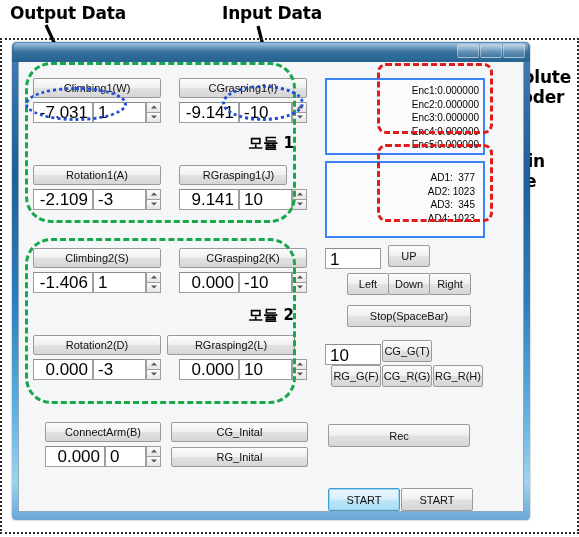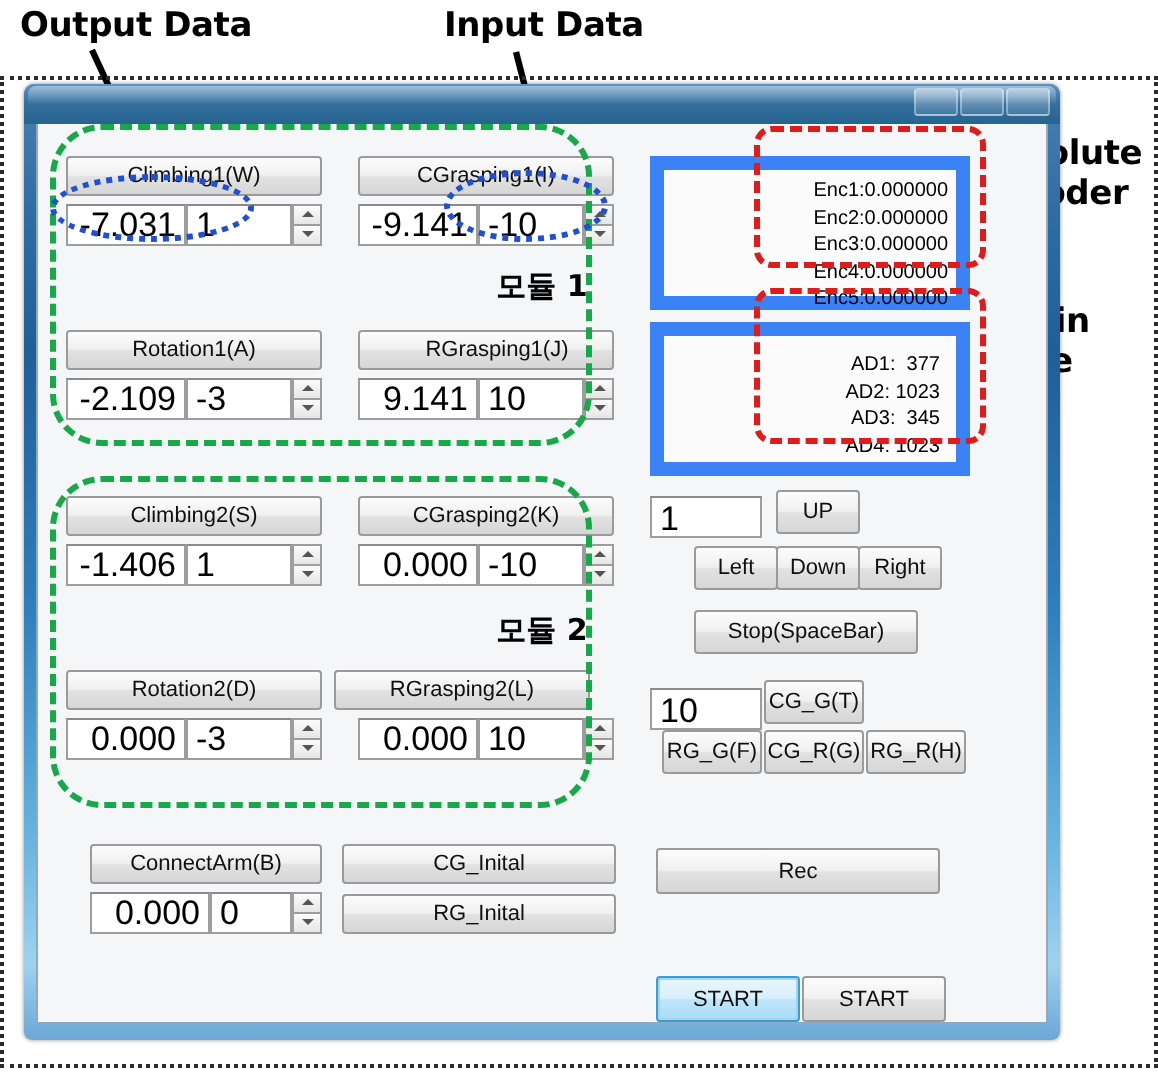--- a/index.html
+++ b/index.html
@@ -159,21 +159,21 @@
     border-left: 3px solid transparent;
     border-right: 3px solid transparent;
   }
   .spin-up:after { border-bottom: 3px solid #555; }
   .spin-dn:after { border-top: 3px solid #555; }
 
   .readonly-panel {
     position: absolute;
     box-sizing: border-box;
     background: #fbfbfb;
-    border: 7px solid #3b82f6;
+    border: 2px solid #3b82f6;
   }
   .mono-lines {
     position: absolute;
     font-family: "Liberation Sans", sans-serif;
     font-size: 10px;
     color: #000;
     line-height: 13.5px;
     white-space: pre;
     text-align: right;
   }
@@ -277,21 +277,21 @@
       <div class="btn" style="left:14px;  top:103px; width:128px; height:20px;">Rotation1(A)</div>
       <div class="txtbox right" style="left:14px;  top:127px; width:60px; height:21px;">-2.109</div>
       <div class="txtbox left" style="left:74px;  top:127px; width:53px; height:21px;">-3</div>
       <div class="spin-wrap" style="left:127px; top:127px; width:15px; height:21px;">
         <div class="spin-btns">
             <div class="spin-up"></div>
             <div class="spin-dn"></div>
           </div>
       </div>
 
-      <div class="btn" style="left:160px; top:103px; width:128px; height:20px;padding-left:11px;">RGrasping1(J)</div>
+      <div class="btn" style="left:160px; top:103px; width:108px; height:20px;padding-left:11px;">RGrasping1(J)</div>
       <div class="txtbox right" style="left:160px; top:127px; width:60px; height:21px;">9.141</div>
       <div class="txtbox left" style="left:220px; top:127px; width:53px; height:21px;">10</div>
       <div class="spin-wrap" style="left:273px; top:127px; width:15px; height:21px;">
         <div class="spin-btns">
             <div class="spin-up"></div>
             <div class="spin-dn"></div>
           </div>
       </div>
     </div>
 
@@ -365,21 +365,21 @@
 AD2: 1023
 AD3:  345
 AD4: 1023</div>
     </div>
 
     <div class="txtbox left" style="left:306px; top:186px; width:56px; height:21px; align-items:flex-start; padding-top:1px;">1</div>
     <div class="btn" style="left:369px; top:183px; width:42px; height:22px;">UP</div>
     <div class="btn" style="left:328px; top:211px; width:42px; height:22px;">Left</div>
     <div class="btn" style="left:369px; top:211px; width:42px; height:22px;">Down</div>
     <div class="btn" style="left:410px; top:211px; width:42px; height:22px;">Right</div>
-    <div class="btn" style="left:328px; top:243px; width:112px; height:22px;">Stop(SpaceBar)</div>
+    <div class="btn" style="left:328px; top:243px; width:124px; height:22px;">Stop(SpaceBar)</div>
 
     <div class="txtbox left" style="left:306px; top:282px; width:56px; height:21px; align-items:flex-start; padding-top:1px;">10</div>
     <div class="btn" style="left:363px; top:278px; width:50px; height:22px;">CG_G(T)</div>
     <div class="btn" style="left:312px; top:303px; width:50px; height:22px;">RG_G(F)</div>
     <div class="btn" style="left:363px; top:303px; width:50px; height:22px;">CG_R(G)</div>
     <div class="btn" style="left:414px; top:303px; width:50px; height:22px;">RG_R(H)</div>
 
     <div class="btn" style="left:309px; top:362px; width:142px; height:23px;">Rec</div>
     <div class="btn accent" style="left:309px; top:426px; width:72px; height:23px;">START</div>
     <div class="btn" style="left:382px; top:426px; width:72px; height:23px;">START</div>

